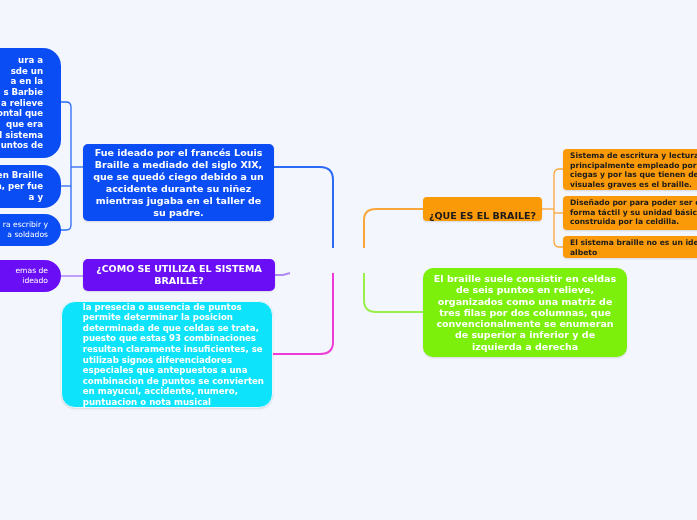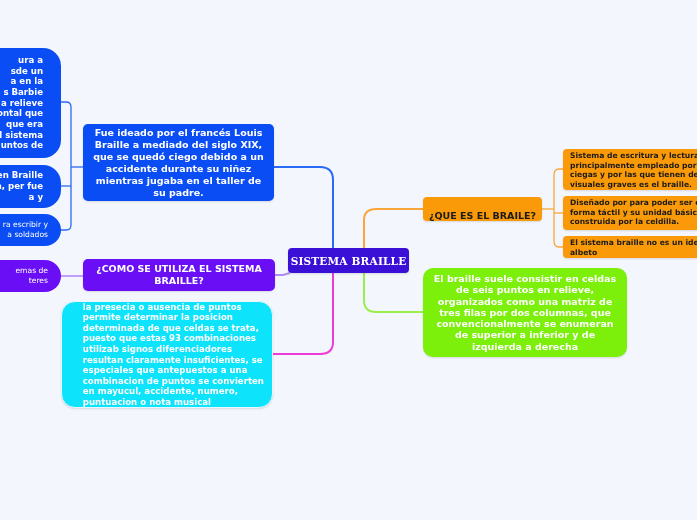--- a/index.html
+++ b/index.html
@@ -16,21 +16,21 @@
       text-align: center; overflow: hidden;
       box-shadow: 0 1px 2px rgba(0,0,0,0.12);
     }
     .node span { display: block; }
     .central {
       left: 288px; top: 248px; width: 121px; height: 25px;
       background: #3a0fd6; border-radius: 4px;
       font-family: "DejaVu Serif", serif; font-size: 10.5px; letter-spacing: 0.2px;
     }
     .n-ideado {
-      left: 83px; top: 124px; width: 191px; height: 77px;
+      left: 83px; top: 144px; width: 191px; height: 77px;
       background: #0a4df5; border-radius: 5px; font-size: 9.5px; line-height: 12px; padding: 0 8px; text-align: center;
     }
     .n-como {
       left: 83px; top: 259px; width: 192px; height: 32px;
       background: #6a0ff5; border-radius: 5px; font-size: 9.5px; line-height: 12px; padding: 0 10px;
     }
     .n-presecia {
       left: 61px; top: 301px; width: 212px; height: 107px;
       background: #0de4fb; border-radius: 14px; font-size: 8.6px; line-height: 10.6px;
       text-align: left; justify-content: flex-end; align-items: center; padding: 0 8px 0 19px;
@@ -88,23 +88,20 @@
     <path d="M71 186 L58 186" stroke="#2a6af5" stroke-width="1.3" fill="none"></path>
 
     <path d="M83 276 L58 276" stroke="#b08af5" stroke-width="1.6" fill="none"></path>
 
     <path d="M542 209 L554 209" stroke="#fba63a" stroke-width="1.3" fill="none"></path>
     <path d="M554 175 Q554 169 559 169 L563 169" stroke="#fba63a" stroke-width="1.3" fill="none"></path>
     <path d="M554 175 L554 241 Q554 247 559 247 L563 247" stroke="#fba63a" stroke-width="1.3" fill="none"></path>
     <path d="M554 213 L563 213" stroke="#fba63a" stroke-width="1.3" fill="none"></path>
   </svg>
 
-  <div class="node central">
-    <span>SISTEMA BRAILLE</span>
-  </div>
 
   <div class="node n-ideado">
     <span>Fue ideado por el francés Louis Braille a mediado del siglo XIX, que se quedó ciego debido a un accidente durante su niñez mientras jugaba en el taller de su padre.</span>
   </div>
 
   <div class="left-sub l1">
     <div>
       <span class="lines">ura a</span>
       <span class="lines">sde un</span>
       <span class="lines">a en la</span>
@@ -132,32 +129,32 @@
     </div>
   </div>
 
   <div class="node n-como">
     <span>¿COMO SE UTILIZA EL SISTEMA BRAILLE?</span>
   </div>
 
   <div class="left-sub l4">
     <div>
       <span class="lines">emas de</span>
-      <span class="lines">teres</span>
+      <span class="lines">ideado</span>
     </div>
   </div>
 
   <div class="node n-presecia">
     <div>
       <span class="lines">la presecia o ausencia de puntos</span>
       <span class="lines">permite  determinar la posicion</span>
       <span class="lines">determinada de que celdas se trata,</span>
       <span class="lines">puesto que estas 93 combinaciones</span>
+      <span class="lines">resultan claramente insuficientes, se</span>
       <span class="lines">utilizab signos diferenciadores</span>
-      <span class="lines">resultan claramente insuficientes, se</span>
       <span class="lines">especiales que  antepuestos  a una</span>
       <span class="lines">combinacion de puntos se convierten</span>
       <span class="lines">en mayucul, accidente, numero,</span>
       <span class="lines">puntuacion o nota musical</span>
     </div>
   </div>
 
   <div class="node n-que">
     <span>¿QUE ES EL BRAILE?</span>
   </div>

